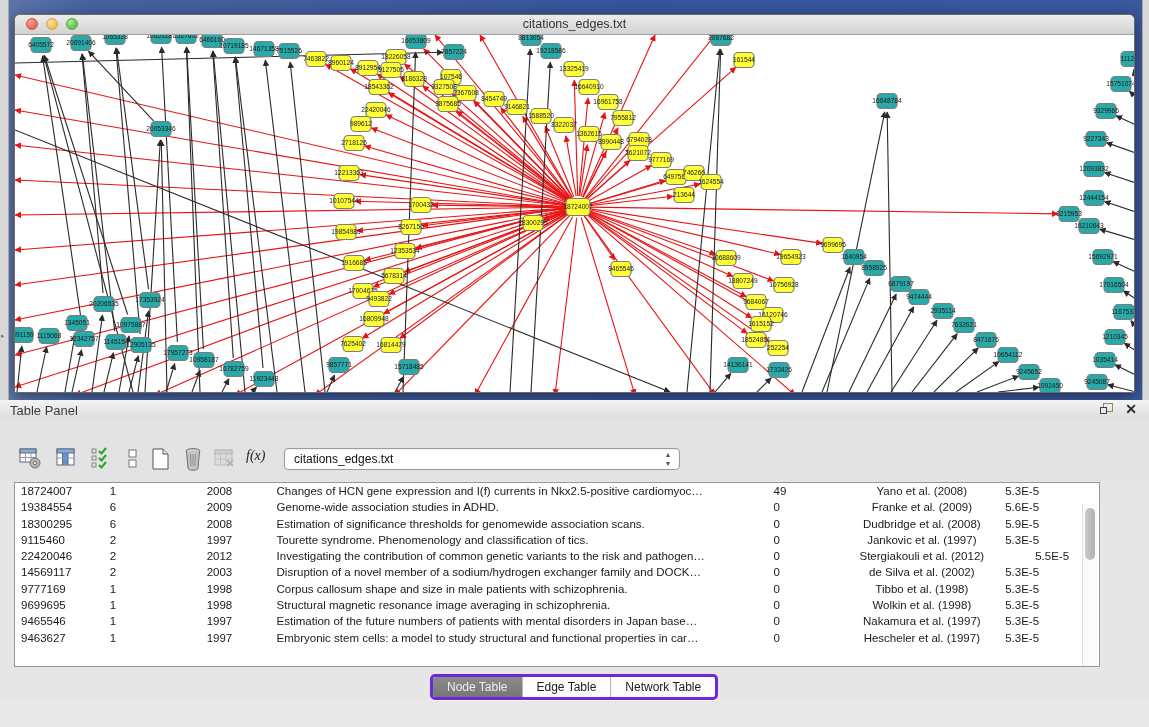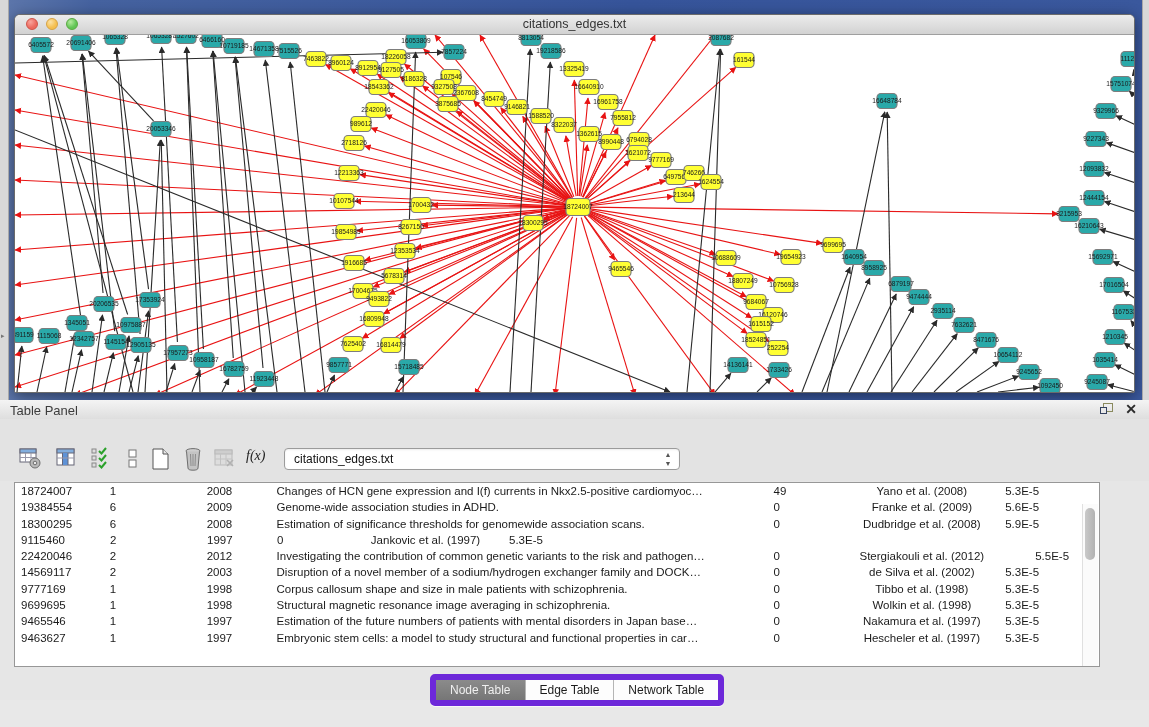--- a/index.html
+++ b/index.html
@@ -57,21 +57,21 @@
   .trow{display:flex;height:16.3px;}
   .td{box-sizing:border-box;font-size:11.5px;color:#1a1a1a;line-height:16.3px;white-space:nowrap;
     overflow:hidden;padding-left:6px;}
   .td.center{text-align:center;padding-left:0;}
   .vscroll{position:absolute;right:1px;top:21px;width:15px;height:162px;background:#fbfbfb;
     border-left:1px solid #e0e0e0;}
   .vscroll .thumb{position:absolute;left:2px;top:4px;width:10px;height:52px;background:linear-gradient(90deg,#c9c9c9,#b2b2b2);
     border-radius:5px;}
 
   .tabbar{position:absolute;left:0;top:272px;width:1149px;height:28px;}
-  .seg{position:absolute;left:430px;top:2px;height:20px;display:flex;border:6px solid #6d28d9;
+  .seg{position:absolute;left:430px;top:2px;height:20px;display:flex;border:3px solid #6d28d9;
     border-radius:5px;overflow:hidden;background:#fdfdfd;box-shadow:0 1px 0 rgba(255,255,255,.7);}
   .seg .tab{font-size:12px;padding:0 14px;line-height:20px;color:#1c1c1c;border-right:1px solid #b5b5b5;}
   .seg .tab:last-child{border-right:none;}
   .seg .tab.sel{background:linear-gradient(#8b8b8b,#767676);color:#efefef;}
 </style>
 </head>
 <body>
 
 <div id="stage">
 
@@ -823,20 +823,21 @@
             <div class="td" style="width: 70px;">2008</div>
             <div class="td" style="width: 498px;">Estimation of significance thresholds for genomewide association scans.</div>
             <div class="td" style="width: 77px;">0</div>
             <div class="td center" style="width: 155px;">Dudbridge et al. (2008)</div>
             <div class="td" style="width: 100px;">5.9E-5</div>
           </div>
           <div class="trow">
             <div class="td" style="width: 89px;">9115460</div>
             <div class="td" style="width: 97px;">2</div>
             <div class="td" style="width: 70px;">1997</div>
+            <div class="td" style="width: 498px;">Tourette syndrome. Phenomenology and classification of tics.</div>
             <div class="td" style="width: 77px;">0</div>
             <div class="td center" style="width: 155px;">Jankovic et al. (1997)</div>
             <div class="td" style="width: 100px;">5.3E-5</div>
           </div>
           <div class="trow">
             <div class="td" style="width: 89px;">22420046</div>
             <div class="td" style="width: 97px;">2</div>
             <div class="td" style="width: 70px;">2012</div>
             <div class="td" style="width: 498px;">Investigating the contribution of common genetic variants to the risk and pathogen…</div>
             <div class="td" style="width: 77px;">0</div>

